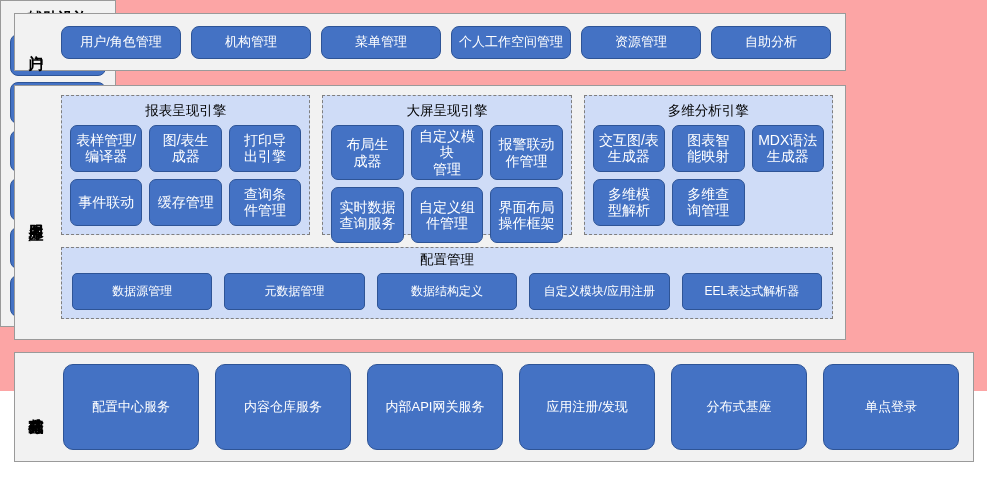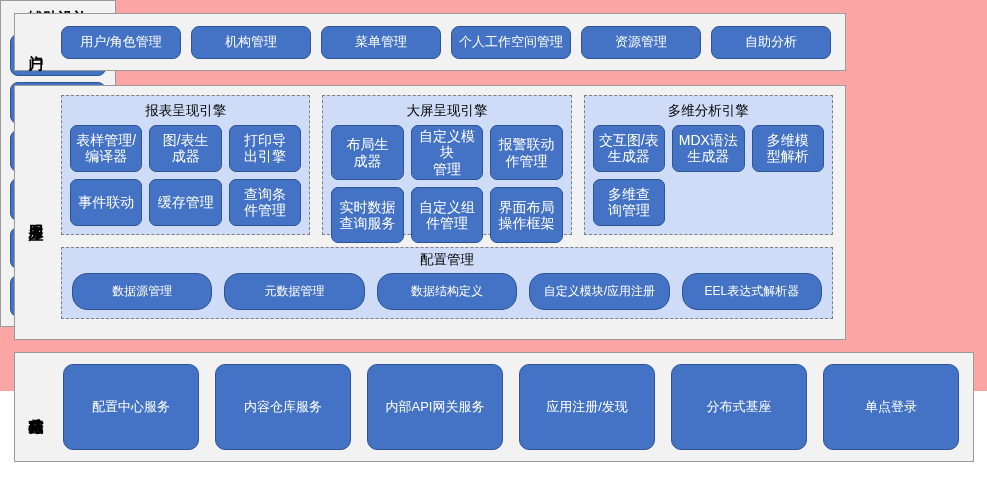--- a/index.html
+++ b/index.html
@@ -160,21 +160,21 @@
   #config-cards {
     flex: 1 1 auto;
     display: flex;
     align-items: stretch;
     justify-content: space-between;
     gap: 12px;
   }
   #config-cards .card {
     flex: 1 1 0;
     font-size: 12px;
-    border-radius: 15px;
+    border-radius: 5px;
   }
 
   
   #base-section {
     left: 14px;
     top: 352px;
     width: 960px;
     height: 110px;
   }
   #base-cards {
@@ -282,20 +282,22 @@
             <div class="card">界面布局
 操作框架</div>
           </div>
         </div>
 
         <div class="engine">
           <div class="engine-title">多维分析引擎</div>
           <div class="engine-grid">
             <div class="card">交互图/表
 生成器</div>
+            <div class="card">图表智
+能映射</div>
             <div class="card">MDX语法
 生成器</div>
             <div class="card">多维模
 型解析</div>
             <div class="card">多维查
 询管理</div>
           </div>
         </div>
 
       </div>

